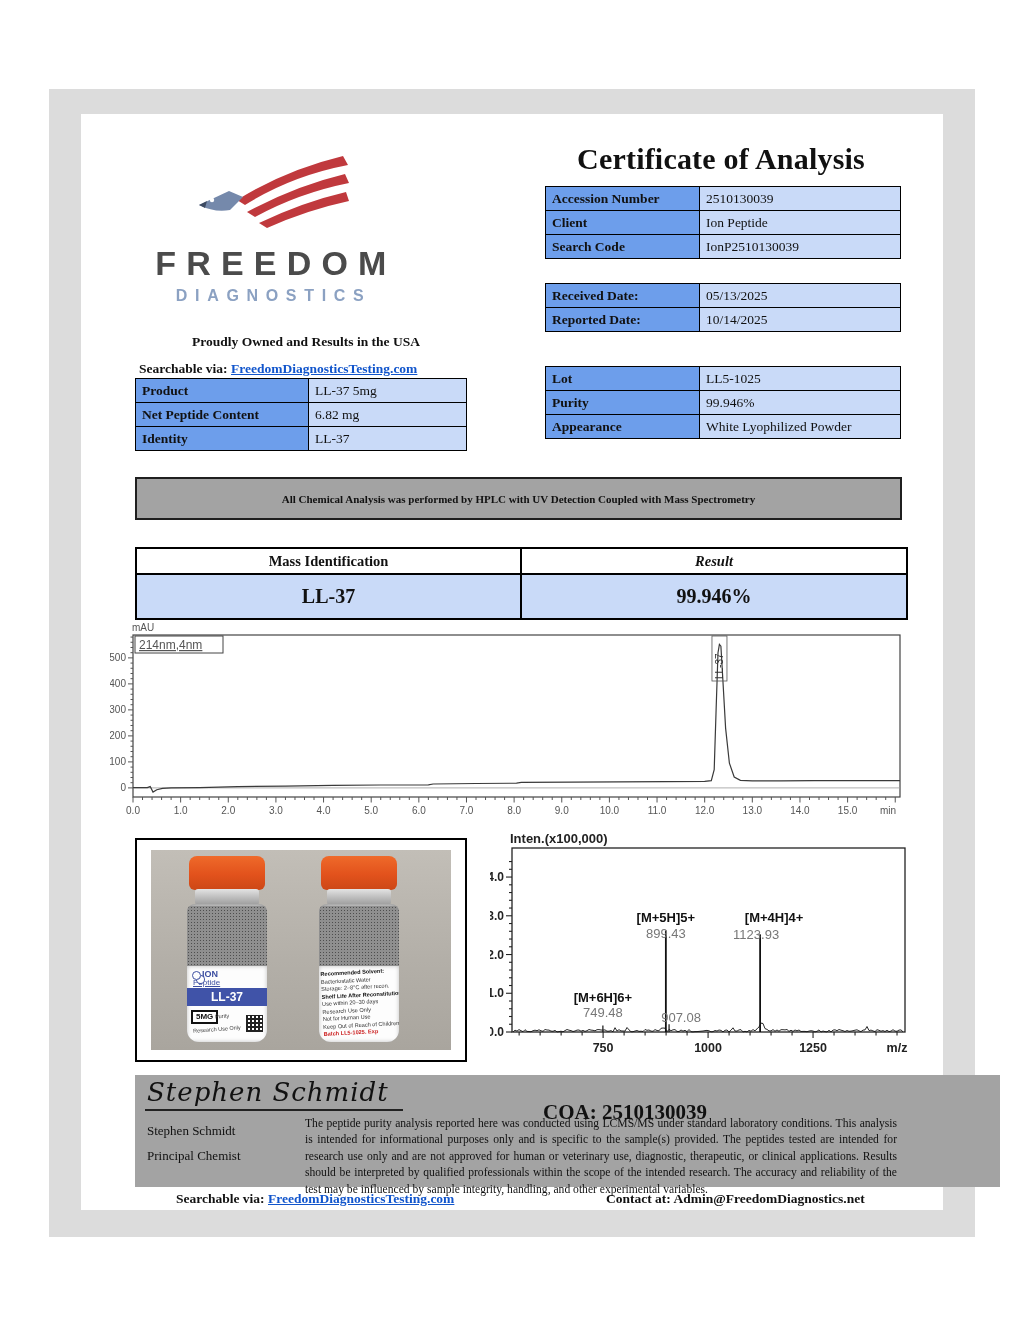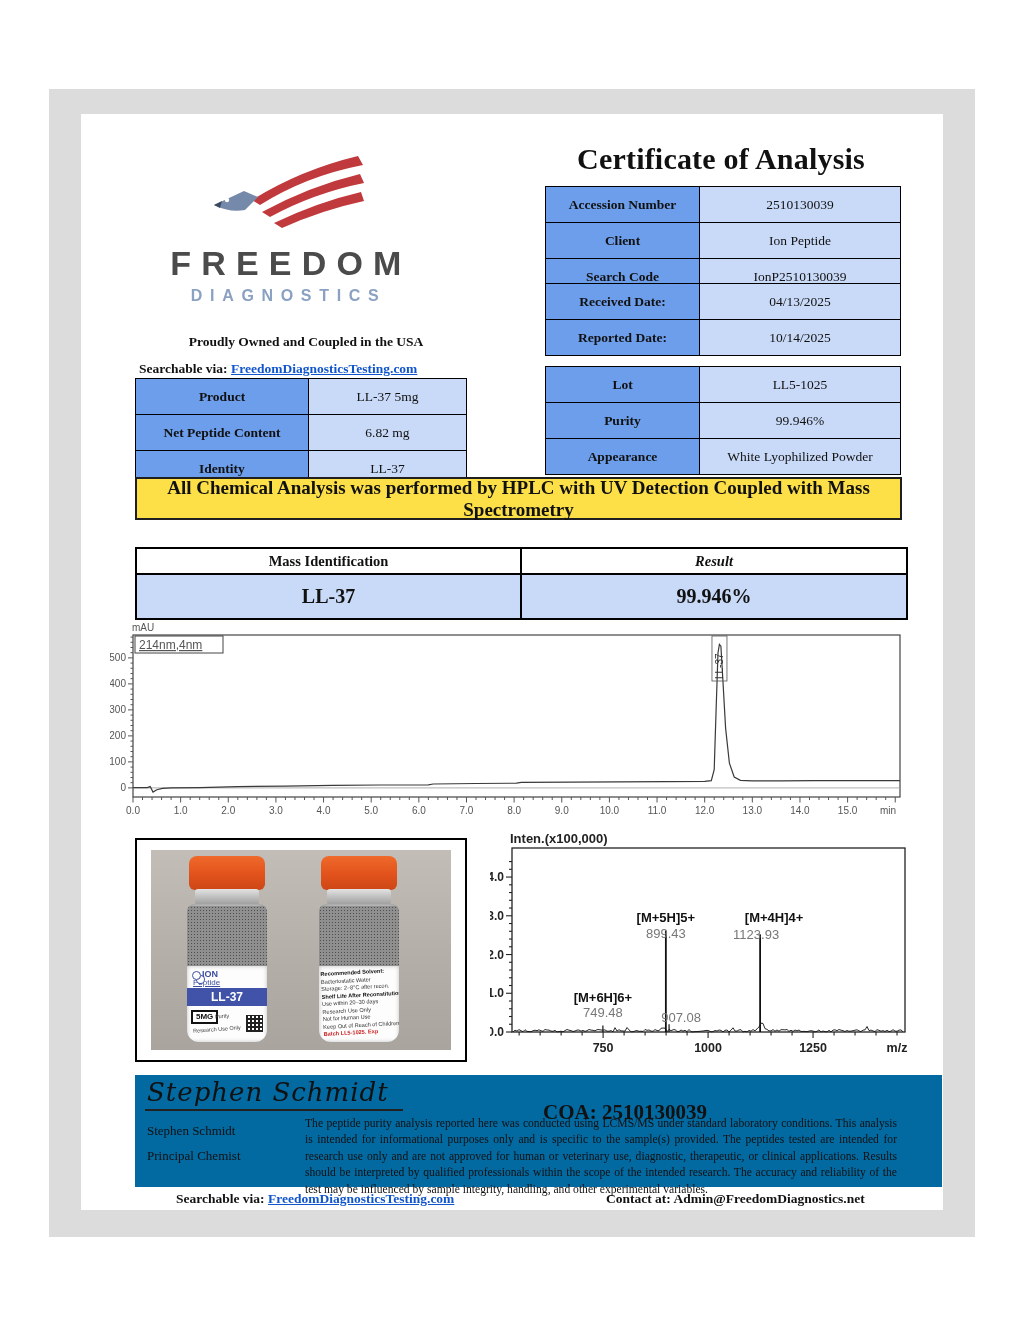--- a/index.html
+++ b/index.html
@@ -2,44 +2,44 @@
 <html><head>
 <meta charset="utf-8">
 <style>
   html,body{margin:0;padding:0;}
   body{width:1024px;height:1325px;position:relative;background:#ffffff;overflow:hidden;
        font-family:"Liberation Serif",serif;color:#111;}
   .mat{position:absolute;left:49px;top:89px;width:926px;height:1148px;background:#dcdcdc;}
   .paper{position:absolute;left:32px;top:25px;width:862px;height:1096px;background:#ffffff;}
 
   
-  .logo-block{position:absolute;left:79px;top:36px;width:250px;text-align:center;}
+  .logo-block{position:absolute;left:64px;top:36px;width:250px;text-align:center;}
   .logo-eagle{display:block;margin:0 auto;}
   .logo-name{font-family:"Liberation Sans",sans-serif;font-weight:bold;font-size:34px;
              letter-spacing:0.30em;color:#4b4b4b;margin-top:2px;white-space:nowrap;text-indent:0.3em;}
   .logo-sub{font-family:"Liberation Sans",sans-serif;font-weight:bold;font-size:16px;
             letter-spacing:0.48em;color:#8ba1c2;margin-top:4px;white-space:nowrap;text-indent:0.45em;}
   .tagline{position:absolute;left:20px;top:220px;width:410px;text-align:center;
            font-weight:bold;font-size:13.5px;}
   .search-top{position:absolute;left:58px;top:247px;font-weight:bold;font-size:13.5px;}
   a.doc-link{color:#1155cc;font-weight:bold;text-decoration:underline;}
 
   .doc-title{position:absolute;left:460px;top:28px;width:360px;text-align:center;
              font-weight:bold;font-size:30px;letter-spacing:0.2px;}
 
   
   table.datatable{border-collapse:collapse;position:absolute;table-layout:fixed;}
-  table.datatable td{border:1.6px solid #000;font-size:13.5px;padding:7px 6px;height:21px;
-                     overflow:hidden;white-space:nowrap;text-align:center;}
+  table.datatable td{border:1.6px solid #000;font-size:13.5px;padding:1px 6px;height:21px;
+                     overflow:hidden;white-space:nowrap;}
   td.lbl{background:#6d9eeb;font-weight:bold;}
   td.val{background:#c9daf8;}
 
-  .banner{position:absolute;left:54px;top:363px;width:763px;height:39px;background:#fde047;
+  .banner{position:absolute;left:54px;top:363px;width:763px;height:39px;background:#a3a3a3;
           border:2px solid #1f1f1f;display:flex;align-items:center;justify-content:center;
-          font-weight:bold;font-size:19px;text-align:center;}
+          font-weight:bold;font-size:11px;text-align:center;}
 
   table.masstable{border-collapse:collapse;position:absolute;left:54px;top:433px;table-layout:fixed;}
   table.masstable td{border:2px solid #000;text-align:center;}
   .mass-h{background:#fff;font-weight:bold;font-size:14.5px;height:22px;}
   .mass-d{background:#c9daf8;font-weight:bold;font-size:20px;height:41px;}
 
   
   svg{font-family:"Liberation Sans",sans-serif;}
   .chrom-wrap{position:absolute;left:29px;top:506px;}
   .spec-wrap{position:absolute;left:409px;top:716px;}
@@ -73,21 +73,21 @@
             white-space:nowrap;transform:rotate(-4deg);}
   .qr{position:absolute;right:4px;bottom:10px;width:17px;height:17px;
       background:repeating-linear-gradient(0deg,#222 0 2px,transparent 2px 4px),
                  repeating-linear-gradient(90deg,#222 0 2px,#fff 2px 4px);}
   .backlabel{position:absolute;left:3px;top:3px;width:74px;transform:rotate(-3deg);}
   .backlabel div{font-family:"Liberation Sans",sans-serif;font-size:5.6px;color:#333;line-height:1.35;white-space:nowrap;}
   .backlabel div.b{font-weight:bold;color:#111;}
   .backlabel div.red{color:#cc2222;font-weight:bold;}
 
   
-  .sig-box{position:absolute;left:54px;top:961px;width:760px;height:112px;background:#0369a1;padding-left:47px;}
+  .sig-box{position:absolute;left:54px;top:961px;width:865px;height:112px;background:#a3a3a3;}
   .signature{position:absolute;left:10px;top:2px;font-family:"DejaVu Serif",serif;font-style:italic;
              font-size:26px;letter-spacing:1px;border-bottom:2px solid #222;padding:0 14px 2px 2px;}
   .coa{position:absolute;left:408px;top:25px;font-weight:bold;font-size:21px;}
   .sig-name{position:absolute;left:12px;top:48px;font-size:13px;}
   .sig-role{position:absolute;left:12px;top:73px;font-size:13px;}
   .disclaimer{position:absolute;left:170px;top:41px;width:592px;font-size:11.6px;line-height:1.42;
               text-align:justify;}
   .bottom-bar{position:absolute;left:0;top:1077px;width:862px;font-size:13.5px;font-weight:bold;}
   .bottom-search{position:absolute;left:95px;top:0;white-space:nowrap;}
   .bottom-contact{position:absolute;left:525px;top:0;white-space:nowrap;}
@@ -103,21 +103,21 @@
         <path d="M52,50 Q100,20 158,6 L163,15 Q106,26 60,55 Z" fill="#c0393d"></path>
         <path d="M62,62 Q110,36 160,24 L164,33 Q114,43 70,67 Z" fill="#c0393d"></path>
         <path d="M74,73 Q118,52 161,42 L164,51 Q122,60 82,78 Z" fill="#c0393d"></path>
         <path d="M14,55 L44,41 L58,47 L45,60 Q30,63 14,55 Z" fill="#7589ab"></path>
         <circle cx="27" cy="50" r="2.2" fill="#ffffff"></circle>
         <path d="M14,55 L22,51 L20,58 Z" fill="#3c4a61"></path>
       </svg>
       <div class="logo-name">FREEDOM</div>
       <div class="logo-sub">DIAGNOSTICS</div>
     </div>
-    <div class="tagline">Proudly Owned and Coupled in the USA</div>
+    <div class="tagline">Proudly Owned and Results in the USA</div>
     <div class="search-top">
       <span>Searchable via:</span>
       <a class="doc-link" href="#">FreedomDiagnosticsTesting.com</a>
     </div>
 
     <div class="doc-title">Certificate of Analysis</div>
 
     <table class="datatable" style="left:464px;top:72px;width:356px;">
       <tbody>
           <tr>
@@ -132,21 +132,21 @@
         <td class="lbl">Search Code</td>
         <td class="val">IonP2510130039</td>
       </tr>
     </tbody>
       </table>
 
     <table class="datatable" style="left:464px;top:169px;width:356px;">
       <tbody>
           <tr>
         <td class="lbl" style="width:141px;">Received Date:</td>
-        <td class="val">04/13/2025</td>
+        <td class="val">05/13/2025</td>
       </tr>
       <tr>
         <td class="lbl">Reported Date:</td>
         <td class="val">10/14/2025</td>
       </tr>
     </tbody>
       </table>
 
     <table class="datatable" style="left:54px;top:264px;width:332px;">
       <tbody>

